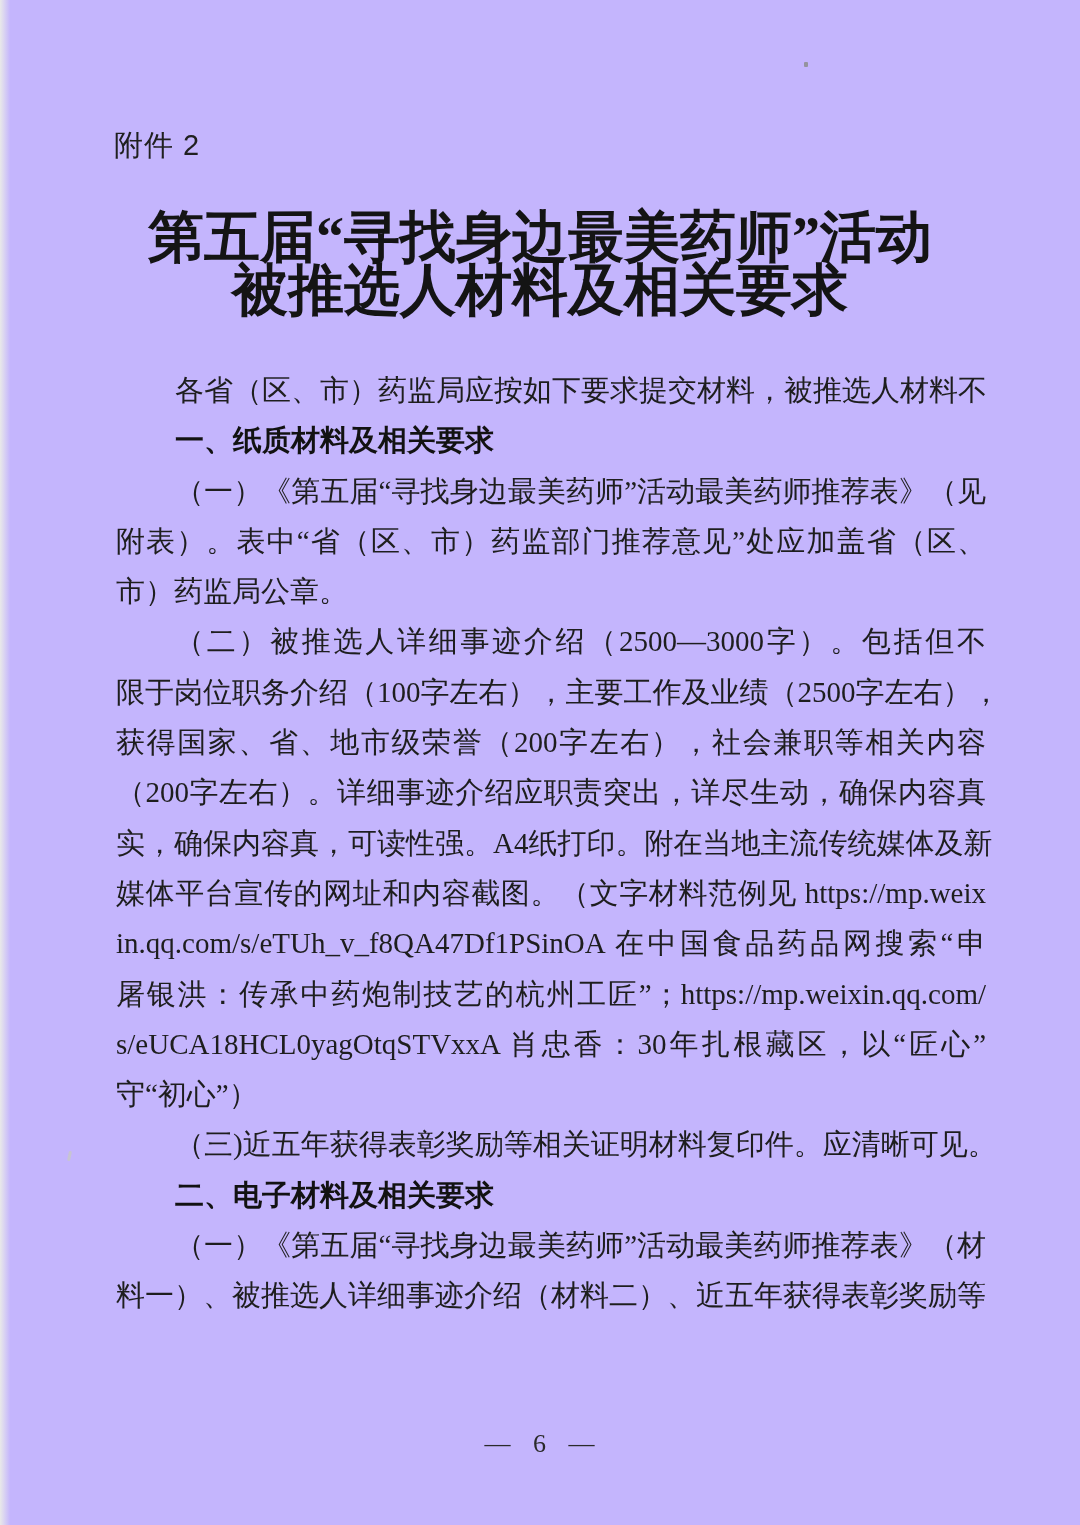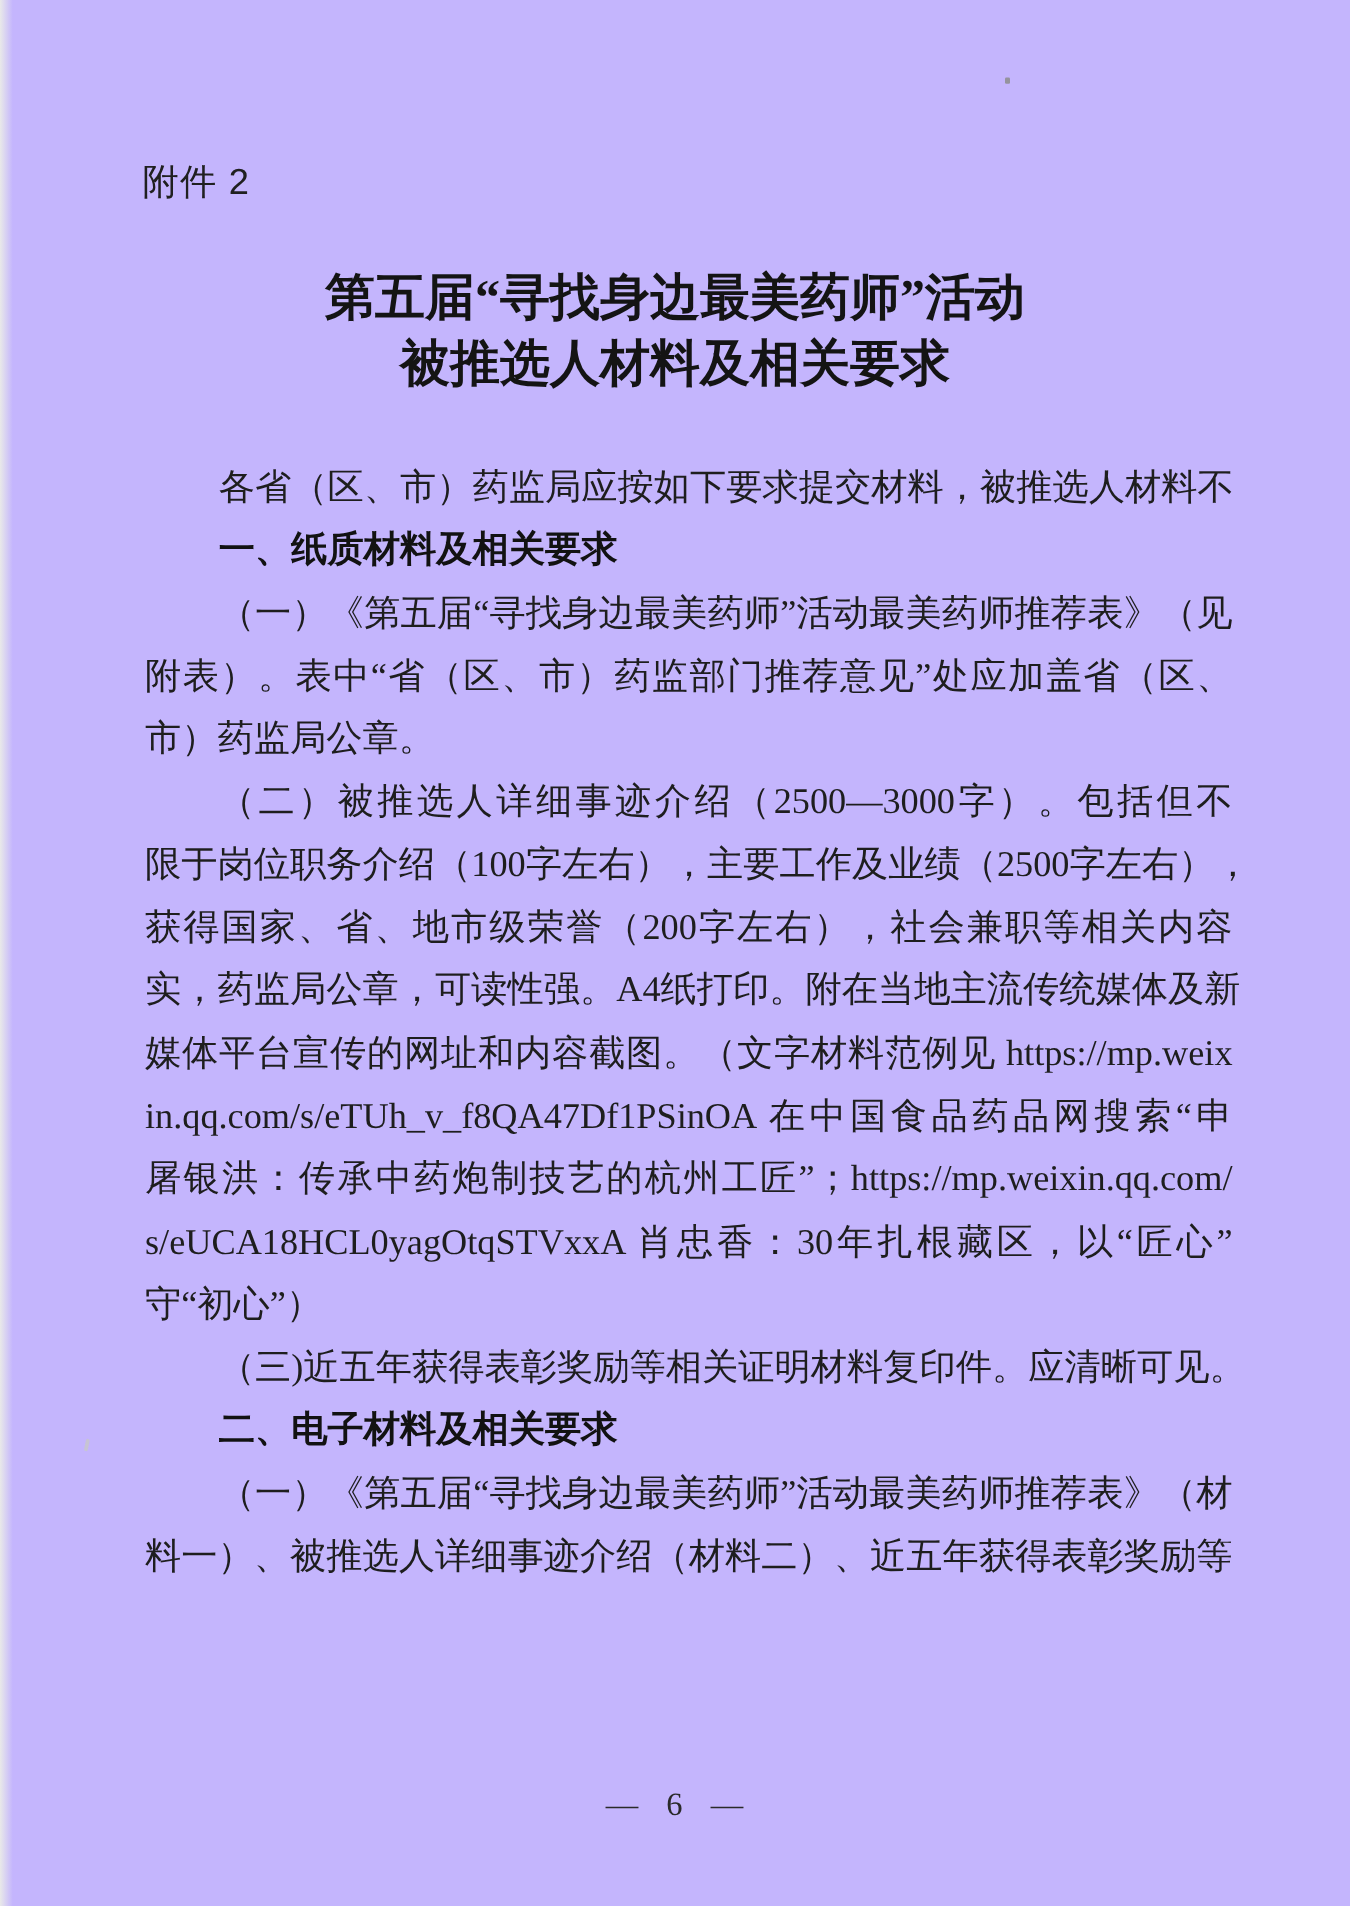--- a/index.html
+++ b/index.html
@@ -20,21 +20,21 @@
   .attachment{
     position:absolute;left:114px;top:126px;
     font-family:"Liberation Sans","DejaVu Sans",sans-serif;
     font-size:29px;font-weight:500;color:#202020;letter-spacing:1px;
     white-space:nowrap;
   }
   .title{
     position:absolute;left:0;right:0;top:211px;
     text-align:center;color:#141414;
     font-family:"Liberation Serif","DejaVu Serif",serif;
-    font-weight:700;font-size:40px;line-height:53px;
+    font-weight:700;font-size:56px;line-height:53px;
   }
   .body-text{
     position:absolute;left:116px;top:365px;width:870px;
     color:#1e1e1e;
   }
   .ln{
     font-size:29px;line-height:50.3px;
     white-space:nowrap;
     text-align:justify;text-align-last:justify;
     font-family:"Liberation Serif","DejaVu Serif",serif;
@@ -77,21 +77,22 @@
 
   <div class="body-text">
     <div class="ln ind">各省（区、市）药监局应按如下要求提交材料，被推选人材料不</div>
     <div class="ln ind left hd">一、纸质材料及相关要求</div>
     <div class="ln ind">（一）《第五届“寻找身边最美药师”活动最美药师推荐表》（见</div>
     <div class="ln">附表）。表中“省（区、市）药监部门推荐意见”处应加盖省（区、</div>
     <div class="ln left">市）药监局公章。</div>
     <div class="ln ind">（二）被推选人详细事迹介绍（2500—3000字）。包括但不</div>
     <div class="ln">限于岗位职务介绍（100字左右），主要工作及业绩（2500字左右），</div>
     <div class="ln">获得国家、省、地市级荣誉（200字左右），社会兼职等相关内容</div>
-    <div class="ln">实，药监局公章，可读性强。A4纸打印。附在当地主流传统媒体及新</div>
+    <div class="ln">（200字左右）。详细事迹介绍应职责突出，详尽生动，确保内容真</div>
+    <div class="ln">实，确保内容真，可读性强。A4纸打印。附在当地主流传统媒体及新</div>
     <div class="ln">媒体平台宣传的网址和内容截图。（文字材料范例见 https://mp.weix</div>
     <div class="ln">in.qq.com/s/eTUh_v_f8QA47Df1PSinOA 在中国食品药品网搜索“申</div>
     <div class="ln">屠银洪：传承中药炮制技艺的杭州工匠”；https://mp.weixin.qq.com/</div>
     <div class="ln">s/eUCA18HCL0yagOtqSTVxxA 肖忠香：30年扎根藏区，以“匠心”</div>
     <div class="ln left">守“初心”）</div>
     <div class="ln ind">（三)近五年获得表彰奖励等相关证明材料复印件。应清晰可见。</div>
     <div class="ln ind left hd">二、电子材料及相关要求</div>
     <div class="ln ind">（一）《第五届“寻找身边最美药师”活动最美药师推荐表》（材</div>
     <div class="ln">料一）、被推选人详细事迹介绍（材料二）、近五年获得表彰奖励等</div>
   </div>

